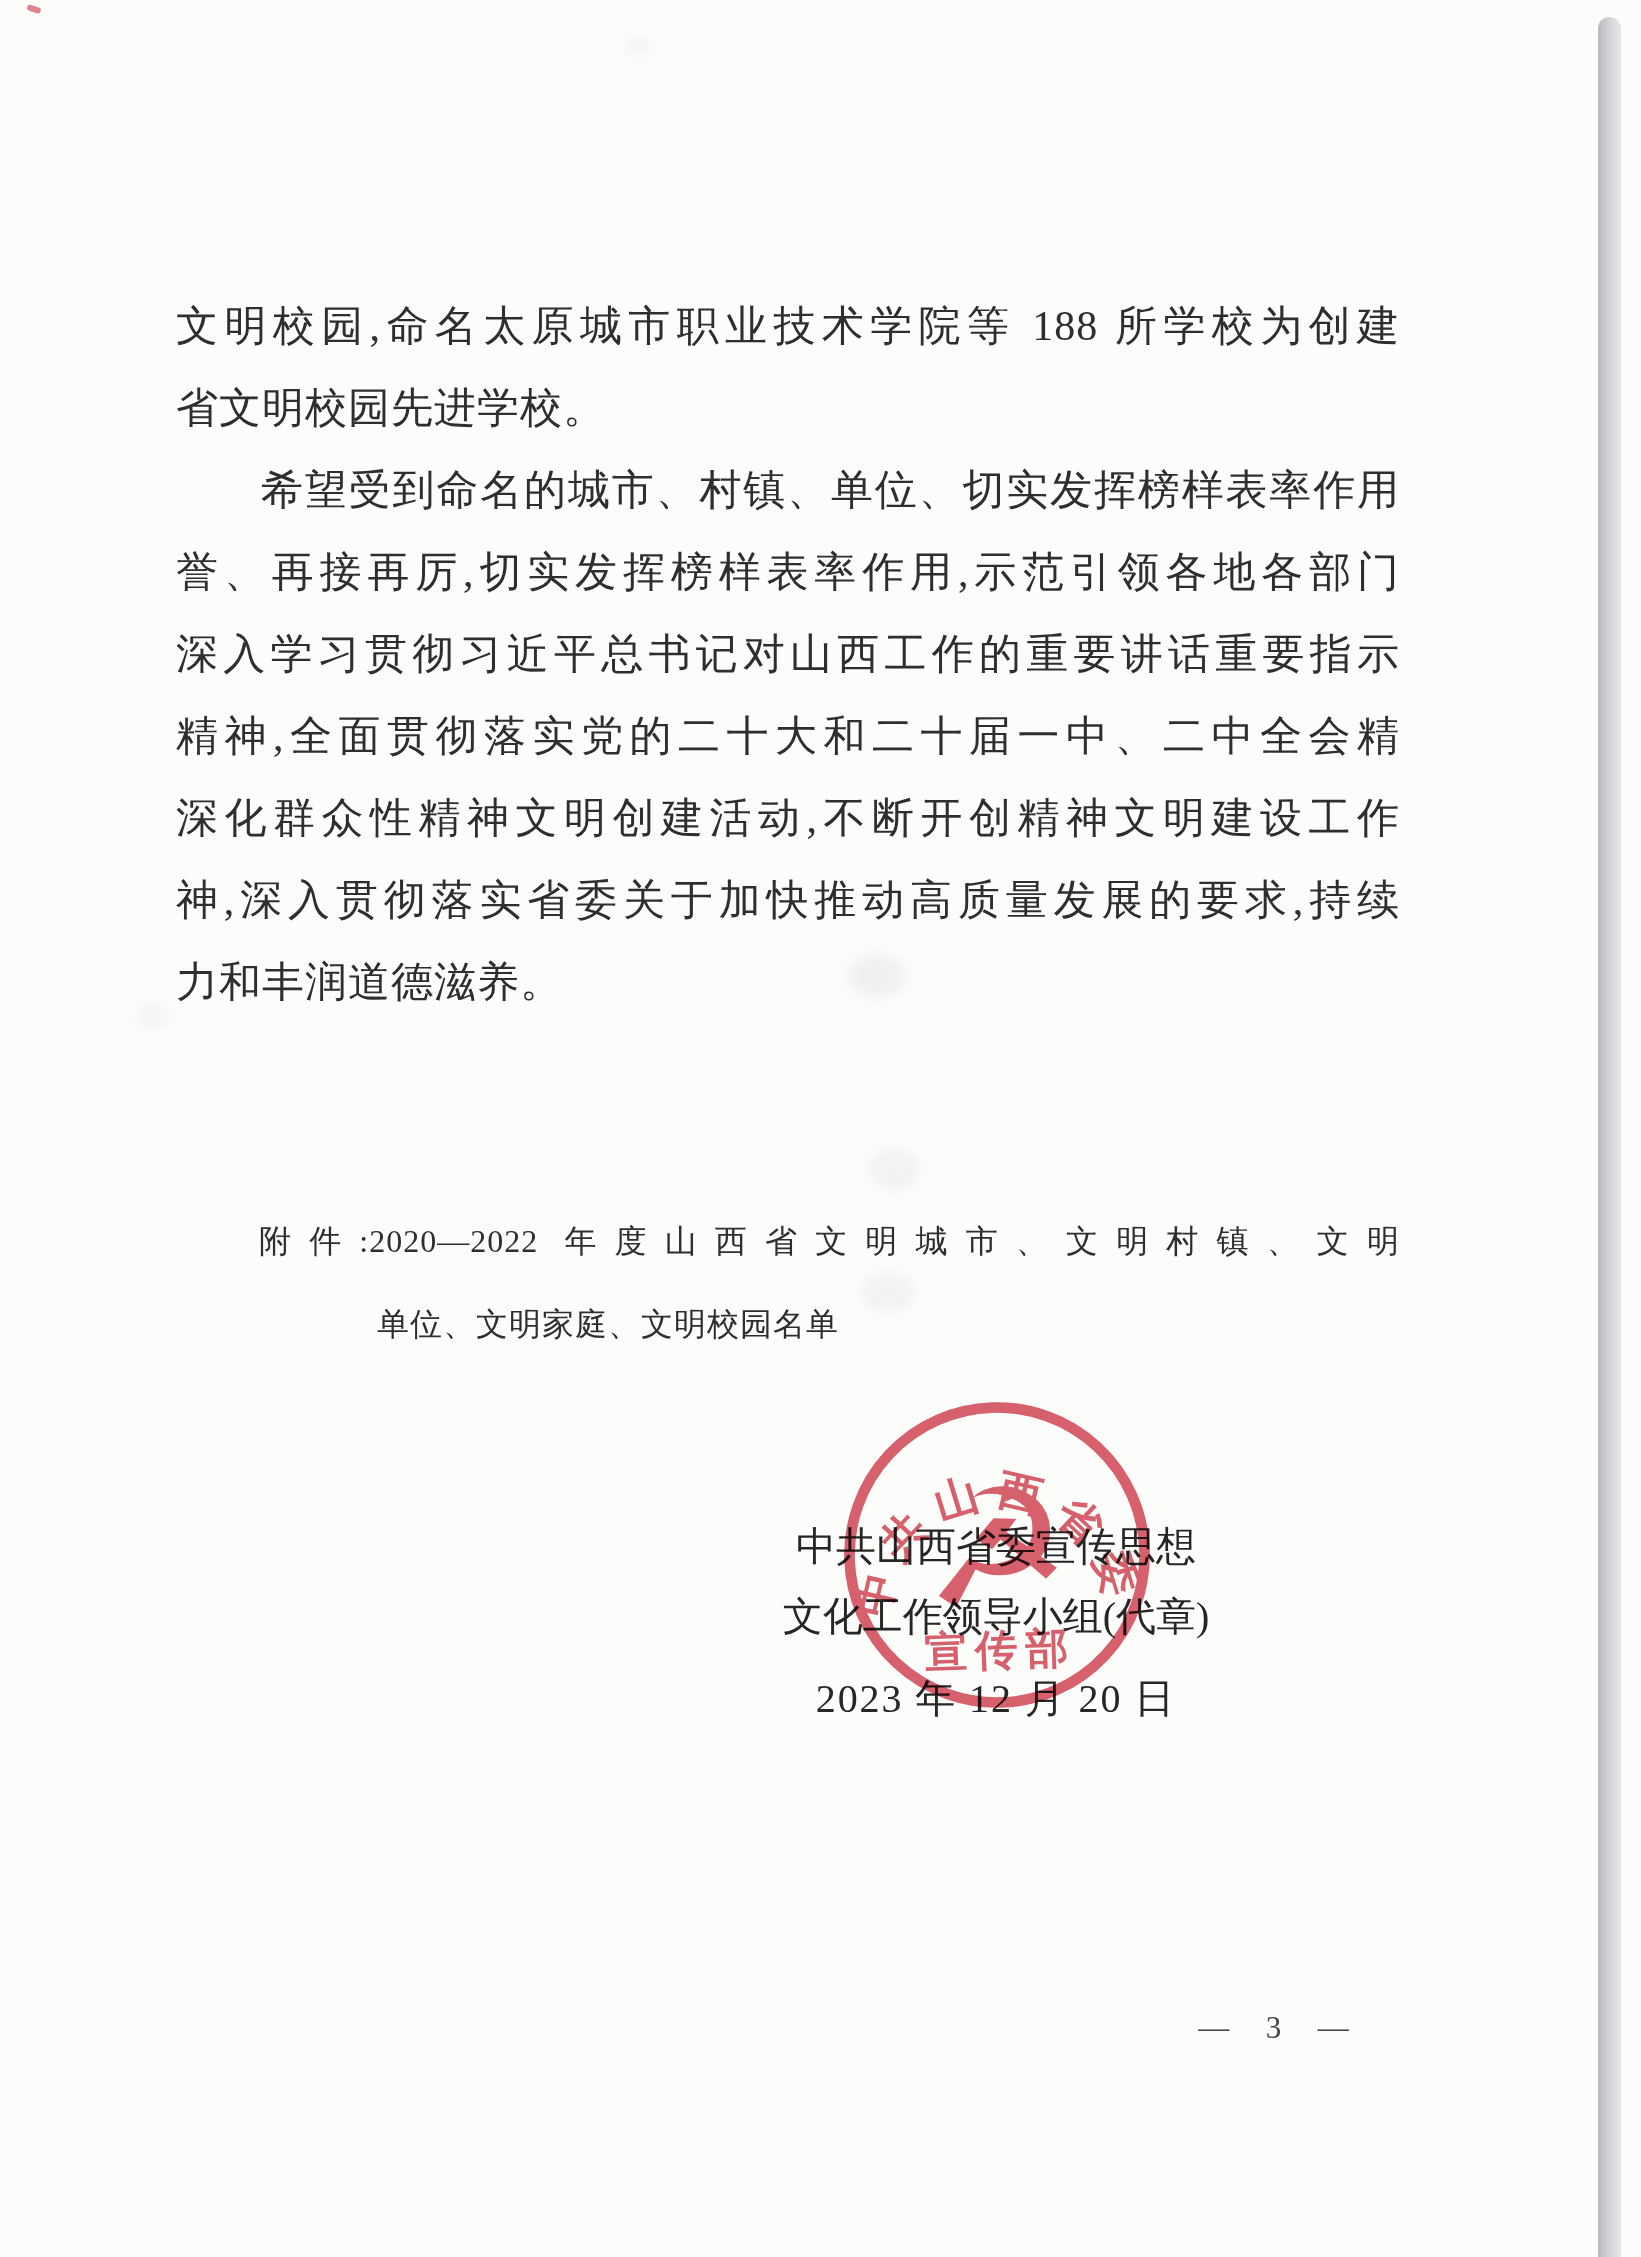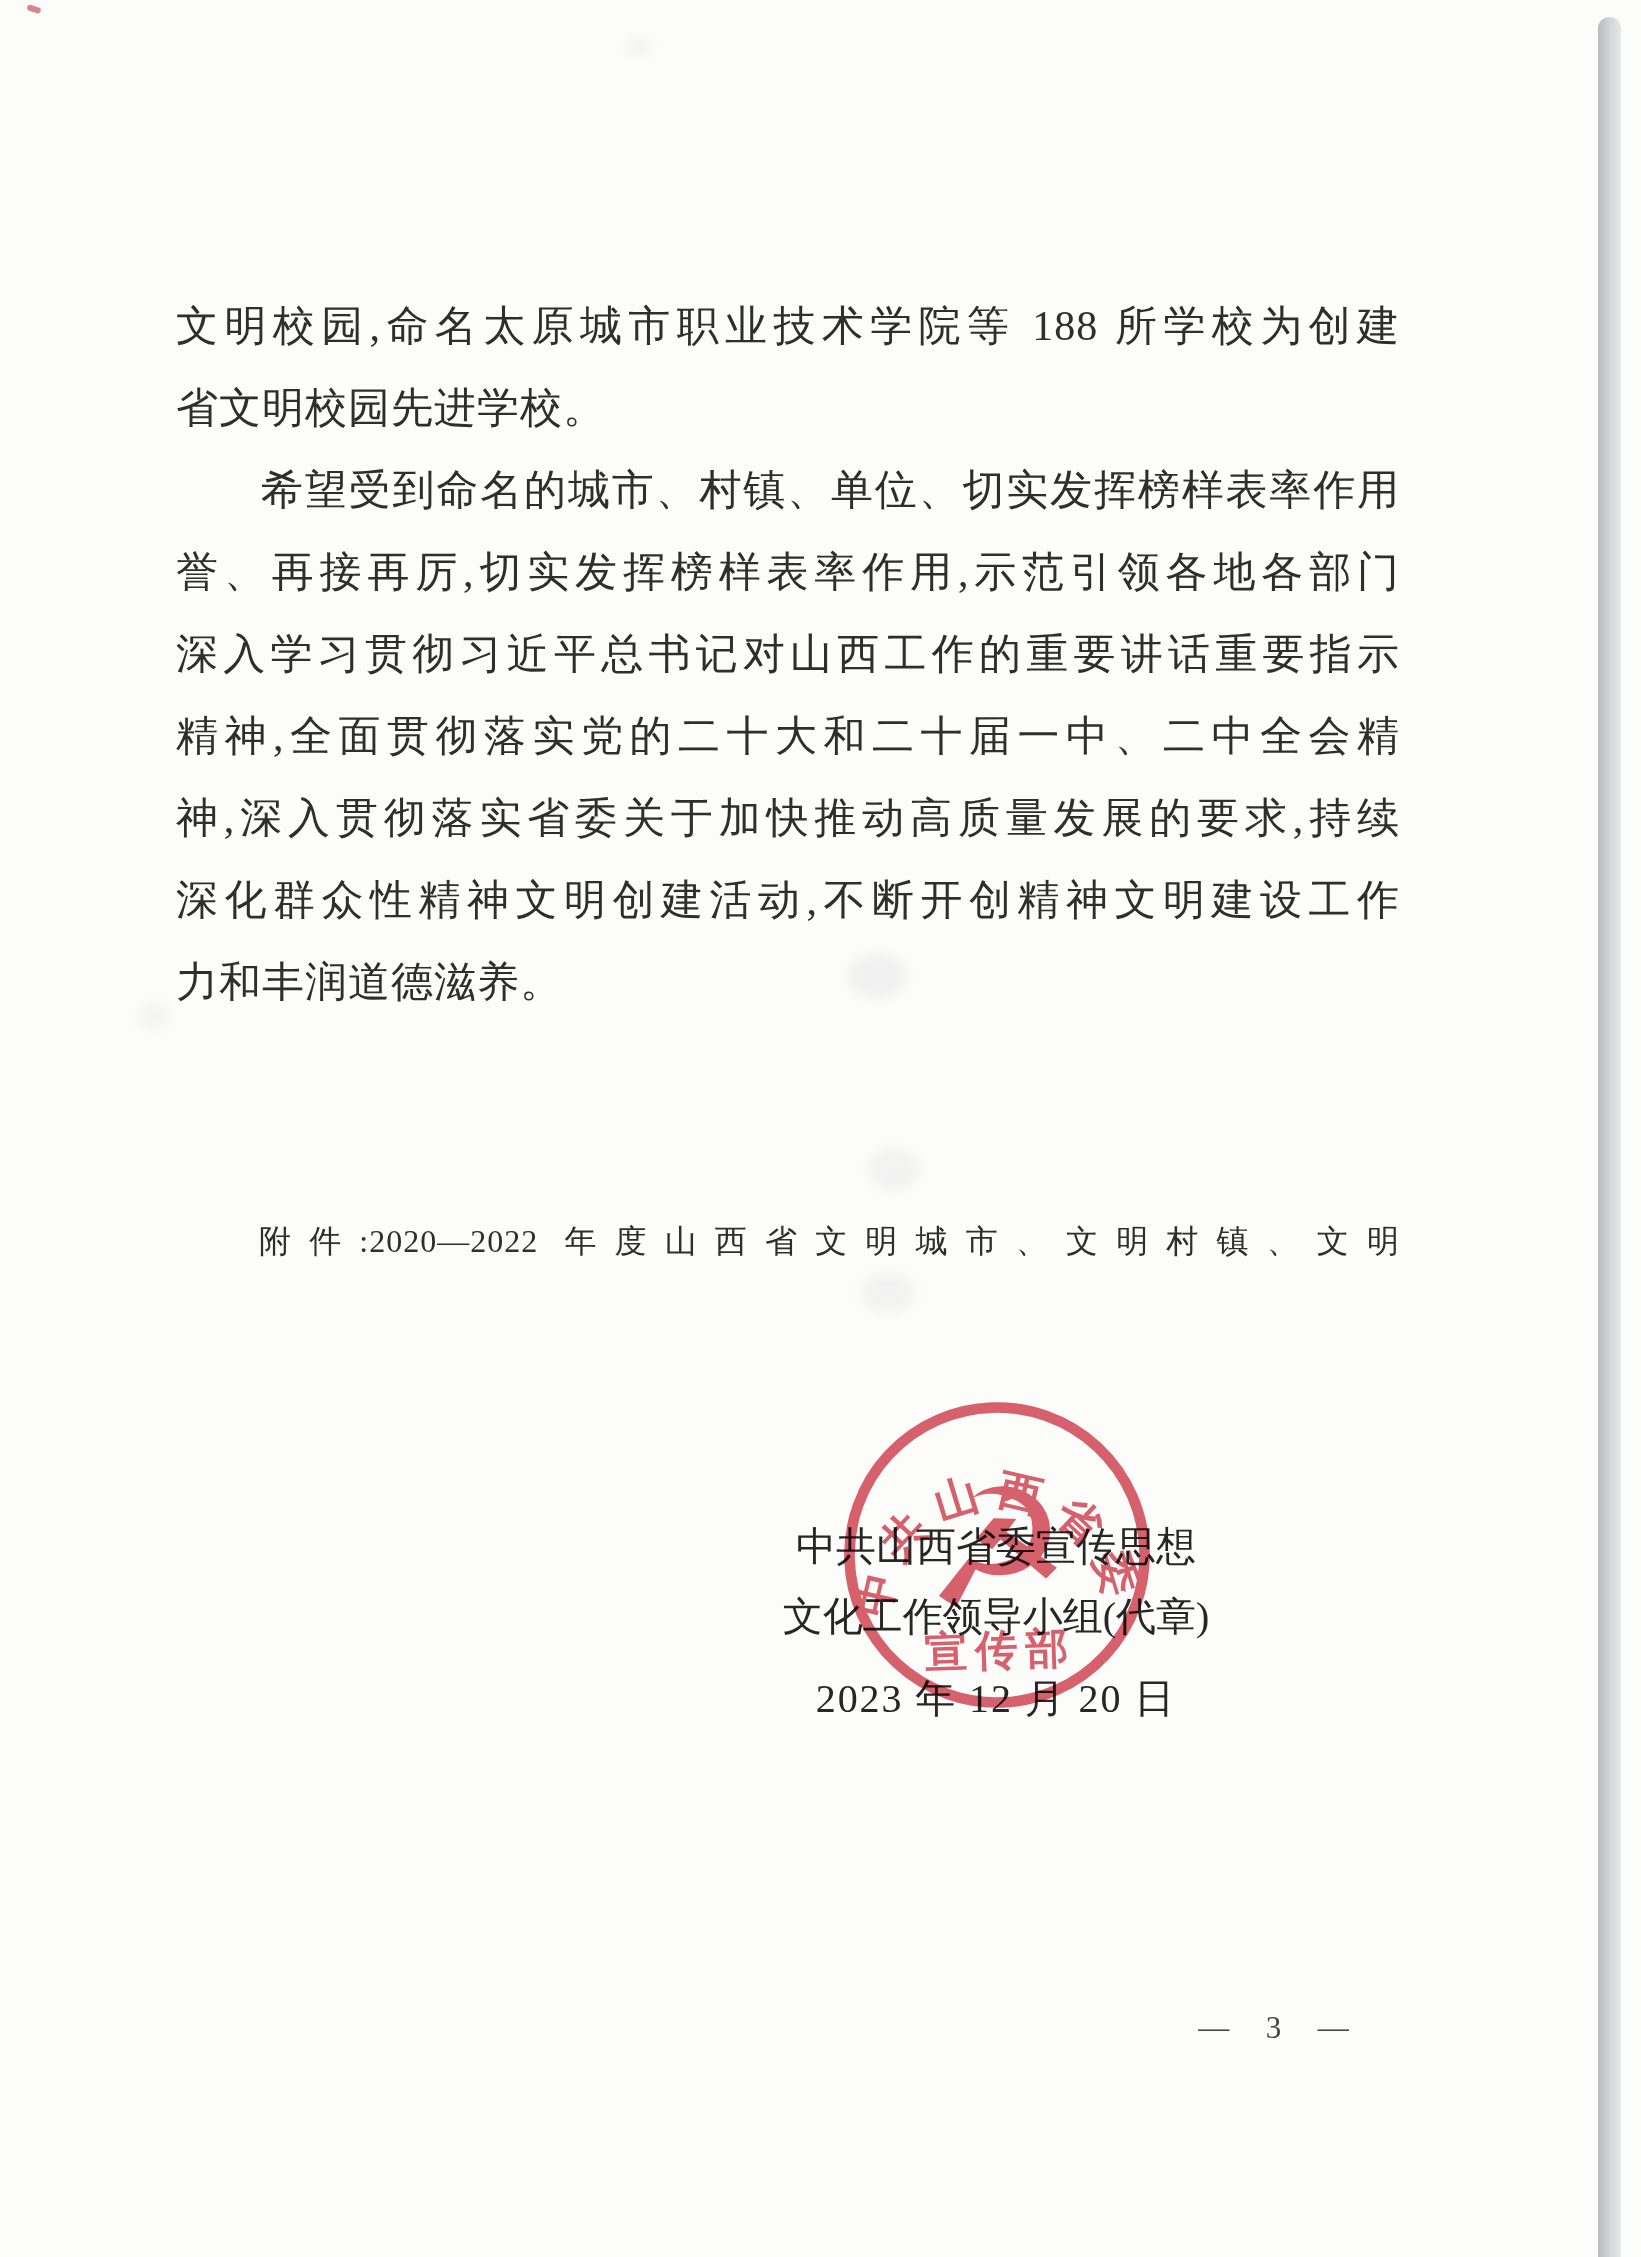--- a/index.html
+++ b/index.html
@@ -78,27 +78,28 @@
   <div class="smudge sm4"></div>
   <div class="smudge sm5"></div>
 
   <div class="body-text">
     <div class="line just">文明校园,命名太原城市职业技术学院等 188 所学校为创建</div>
     <div class="line">省文明校园先进学校。</div>
     <div class="line just indent2">希望受到命名的城市、村镇、单位、切实发挥榜样表率作用</div>
     <div class="line just">誉、再接再厉,切实发挥榜样表率作用,示范引领各地各部门</div>
     <div class="line just">深入学习贯彻习近平总书记对山西工作的重要讲话重要指示</div>
     <div class="line just">精神,全面贯彻落实党的二十大和二十届一中、二中全会精</div>
+    <div class="line just">深化群众性精神文明创建活动,不断开创精神文明建设工作</div>
     <div class="line just">神,深入贯彻落实省委关于加快推动高质量发展的要求,持续</div>
-    <div class="line just">深化群众性精神文明创建活动,不断开创精神文明建设工作</div>
     <div class="line">力和丰润道德滋养。</div>
   </div>
 
   <div class="attachment">
     <div class="line att-1">附件:2020—2022 年度山西省文明城市、文明村镇、文明</div>
+    <div class="line att-2">单位、文明家庭、文明校园名单</div>
   </div>
 
   <div class="signature">
     <div>中共山西省委宣传思想</div>
     <div>文化工作领导小组(代章)</div>
     <div class="sig-date">2023 年 12 月 20 日</div>
   </div>
 
   <svg class="seal" viewBox="0 0 340 340">
     <defs>

